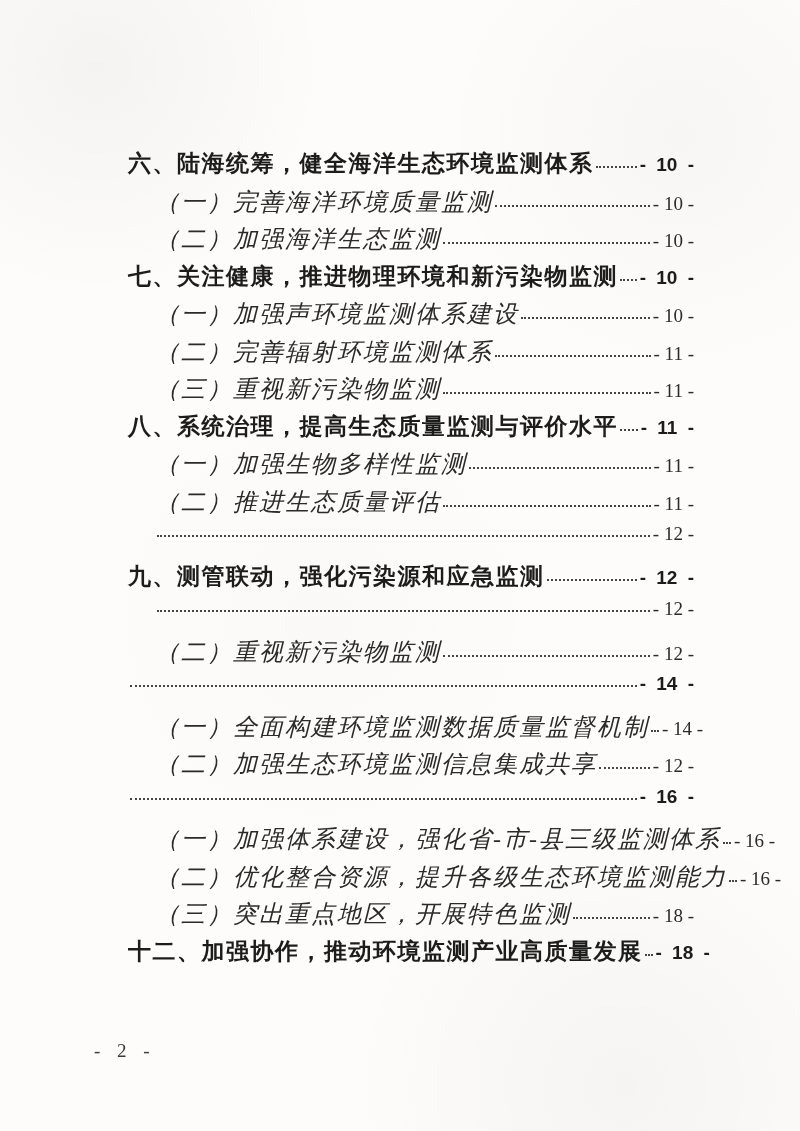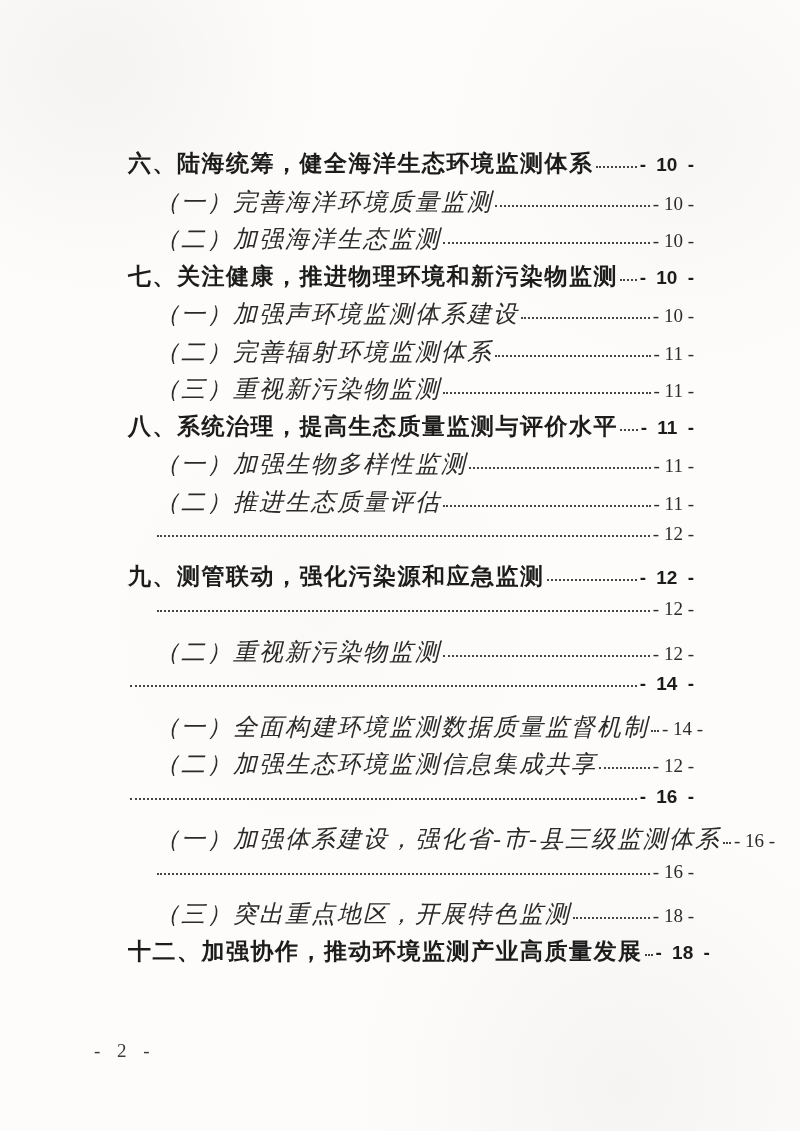--- a/index.html
+++ b/index.html
@@ -178,20 +178,21 @@
       <div class="toc-row level-1">
     <span class="leader"></span>
     <span class="toc-page">- 16 -</span>
   </div>
       <div class="toc-row level-2">
     <span class="toc-label">（一）加强体系建设，强化省-市-县三级监测体系</span>
     <span class="leader"></span>
     <span class="toc-page">- 16 -</span>
   </div>
       <div class="toc-row level-2">
+    <span class="toc-label">（二）优化整合资源，提升各级生态环境监测能力</span>
     <span class="leader"></span>
     <span class="toc-page">- 16 -</span>
   </div>
       <div class="toc-row level-2">
     <span class="toc-label">（三）突出重点地区，开展特色监测</span>
     <span class="leader"></span>
     <span class="toc-page">- 18 -</span>
   </div>
       <div class="toc-row level-1">
     <span class="toc-label">十二、加强协作，推动环境监测产业高质量发展</span>

